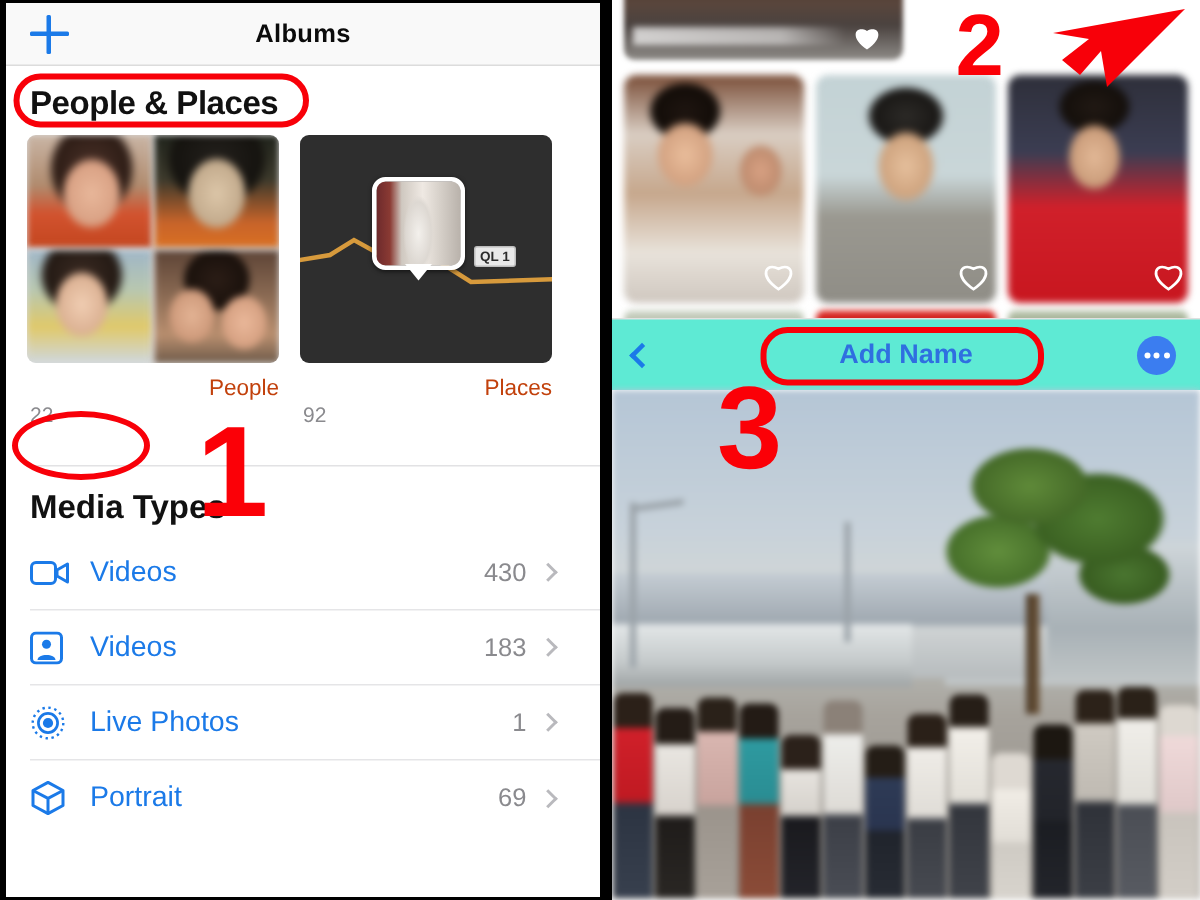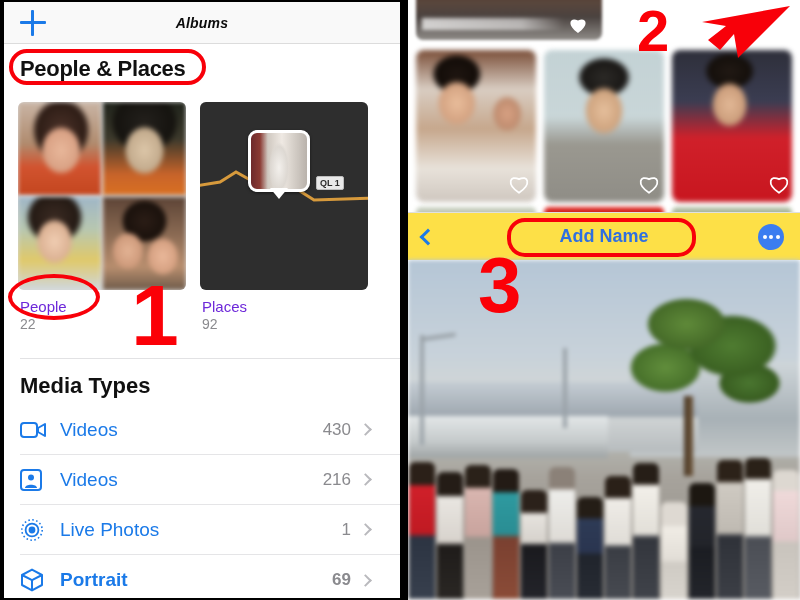--- a/index.html
+++ b/index.html
@@ -15,42 +15,42 @@
   .left-panel {
     position: absolute; left: 4px; top: 2px;
     width: 396px; height: 596px;
     background: #ffffff; overflow: hidden;
   }
   .nav-bar {
     position: relative; height: 42px; background: #f9f9f9;
     border-bottom: 1px solid #dcdcdc;
     display: flex; align-items: center; justify-content: center;
   }
-  .nav-title { font-size: 14px; font-weight: bold; color: #0b0b0b; letter-spacing: .2px; font-style: italic; }
+  .nav-title { font-size: 17px; font-weight: bold; color: #0b0b0b; letter-spacing: .2px; }
   .nav-add {
     position: absolute; left: 16px; top: 50%; transform: translateY(-50%);
     width: 26px; height: 26px; cursor: pointer;
   }
   .nav-add:before, .nav-add:after {
     content:""; position:absolute; background:#1b7ae8; border-radius:1px;
   }
   .nav-add:before { left: 0; top: 11px; width: 26px; height: 3px; }
   .nav-add:after  { top: 0; left: 11px; width: 3px; height: 26px; }
 
   .section-head {
     font-size: 22px; font-weight: bold; color: #111;
     padding: 12px 16px 8px 16px; letter-spacing: -.3px;
   }
 
   
   .album-row { display: flex; padding: 0 14px; gap: 14px; }
   .album { width: 168px; }
   .album-thumb {
-    width: 168px; height: 188px; border-radius: 6px; overflow: hidden;
-    position: relative; background: #ddd; margin-top: 12px;
+    width: 168px; height: 152px; border-radius: 6px; overflow: hidden;
+    position: relative; background: #ddd;
   }
   
   .grid4 { display: grid; grid-template-columns: 1fr 1fr; grid-template-rows: 1fr 1fr;
            gap: 2px; width: 100%; height: 100%; }
   .face { position: relative; overflow: hidden; filter: blur(2.2px); }
   .f1 { background:
         radial-gradient(ellipse 30px 36px at 52% 52%, #e8b79a 0%, #d9a184 55%, rgba(217,161,132,0) 70%),
         radial-gradient(ellipse 40px 44px at 52% 30%, #4a3128 0%, #2e1d16 60%, rgba(46,29,22,0) 75%),
         linear-gradient(180deg,#c9b5a5 0%, #b08b6e 45%, #d2532f 70%, #c4461f 100%); }
   .f2 { background:
@@ -88,33 +88,33 @@
     position:absolute; left: 22px; top: 58px; width:0; height:0;
     border-left: 9px solid transparent; border-right: 9px solid transparent;
     border-top: 11px solid #fff;
   }
   .map-label {
     position:absolute; left: 116px; top: 74px;
     background:#e9e9e9; color:#2b2b2b; font-size: 9px; font-weight:bold;
     padding: 1px 3px; border-radius: 2px; border:1px solid #bdbdbd;
     white-space: nowrap;
   }
-  .album-name { font-size: 15px; color: #6d28d9; padding: 8px 0 1px 2px; }
+  .album-name { font-size: 15px; color: #c2410c; padding: 8px 0 1px 2px; text-align: right; }
   .album-count { font-size: 14px; color: #8a8a8e; padding-left: 2px; }
 
   .divider-full { height: 1px; background: #e2e2e4; margin: 26px 0 0 16px; }
 
   .section-head2 { font-size: 22px; font-weight: bold; color:#111; padding: 14px 16px 6px 16px; }
 
   .row {
     display: flex; align-items: center; height: 50px;
     margin-left: 16px; border-bottom: 1px solid #e5e5e7;
     padding-right: 30px;
   }
-  .row:last-child { border-bottom: none; font-weight: bold; }
+  .row:last-child { border-bottom: none; }
   .row-icon { width: 40px; flex: none; display:flex; align-items:center; color:#1b7ae8; }
   .row-label { flex: 1; font-size: 19px; color:#1b7ae8; }
   .row-count { font-size: 17px; color:#8a8a8e; margin-right: 10px; }
   .chev { width: 9px; height: 9px; border-right: 2px solid #b9b9bd; border-top: 2px solid #b9b9bd;
           transform: rotate(45deg); }
 
   
   .right-panel {
     position: absolute; left: 408px; top: 0px; width: 392px; height: 600px;
     background: #fff; overflow: hidden;
@@ -151,21 +151,21 @@
         radial-gradient(ellipse 32px 24px at 48% 14%, #211914 0%, #140f0b 65%, rgba(20,15,11,0) 80%),
         linear-gradient(180deg, #2e2f3a 0%, #3b3d52 34%, #d0202a 58%, #c8161f 100%); }
 
   .strip-bottom { height: 10px; display:flex; gap:8px; padding: 5px 8px 0 8px; overflow:hidden; }
   .sb { width: 122px; height: 14px; border-radius: 5px; filter: blur(2px); }
   .sb1 { background: linear-gradient(180deg,#cdd4c6,#a9b39d); }
   .sb2 { background: linear-gradient(180deg,#e02a22,#b8171a); }
   .sb3 { background: linear-gradient(180deg,#b9c4ad,#8fa07f); }
 
   .toolbar {
-    height: 48px; background:#fde047; border-top:1px solid #e0e0e0;
+    height: 48px; background:#5eead4; border-top:1px solid #e0e0e0;
     display:flex; align-items:center; position: relative;
   }
   .back-chev {
     margin-left: 14px; width: 12px; height: 12px;
     border-left: 3px solid #1b7ae8; border-bottom: 3px solid #1b7ae8;
     transform: rotate(45deg); cursor:pointer;
   }
   .add-name {
     position:absolute; left: 0; right: 0; text-align:center;
     font-size: 18px; font-weight: bold; color:#2f6fe0;
@@ -286,21 +286,21 @@
 
     <div class="row">
       <div class="row-icon">
         <svg width="22" height="22" viewBox="0 0 22 22">
           <rect x="1" y="1" width="20" height="20" rx="3" fill="none" stroke="#1b7ae8" stroke-width="2"></rect>
           <circle cx="11" cy="8.5" r="3" fill="#1b7ae8"></circle>
           <path d="M5 19 C5 14.5 17 14.5 17 19 Z" fill="#1b7ae8"></path>
         </svg>
       </div>
       <div class="row-label">Videos</div>
-      <div class="row-count">216</div>
+      <div class="row-count">183</div>
       <div class="chev"></div>
     </div>
 
     <div class="row">
       <div class="row-icon">
         <svg width="24" height="24" viewBox="0 0 24 24">
           <circle cx="12" cy="12" r="3.4" fill="#1b7ae8"></circle>
           <circle cx="12" cy="12" r="6.4" fill="none" stroke="#1b7ae8" stroke-width="1.8"></circle>
           <circle cx="12" cy="12" r="10.2" fill="none" stroke="#1b7ae8" stroke-width="1.6" stroke-dasharray="1.6 2.4"></circle>
         </svg>

